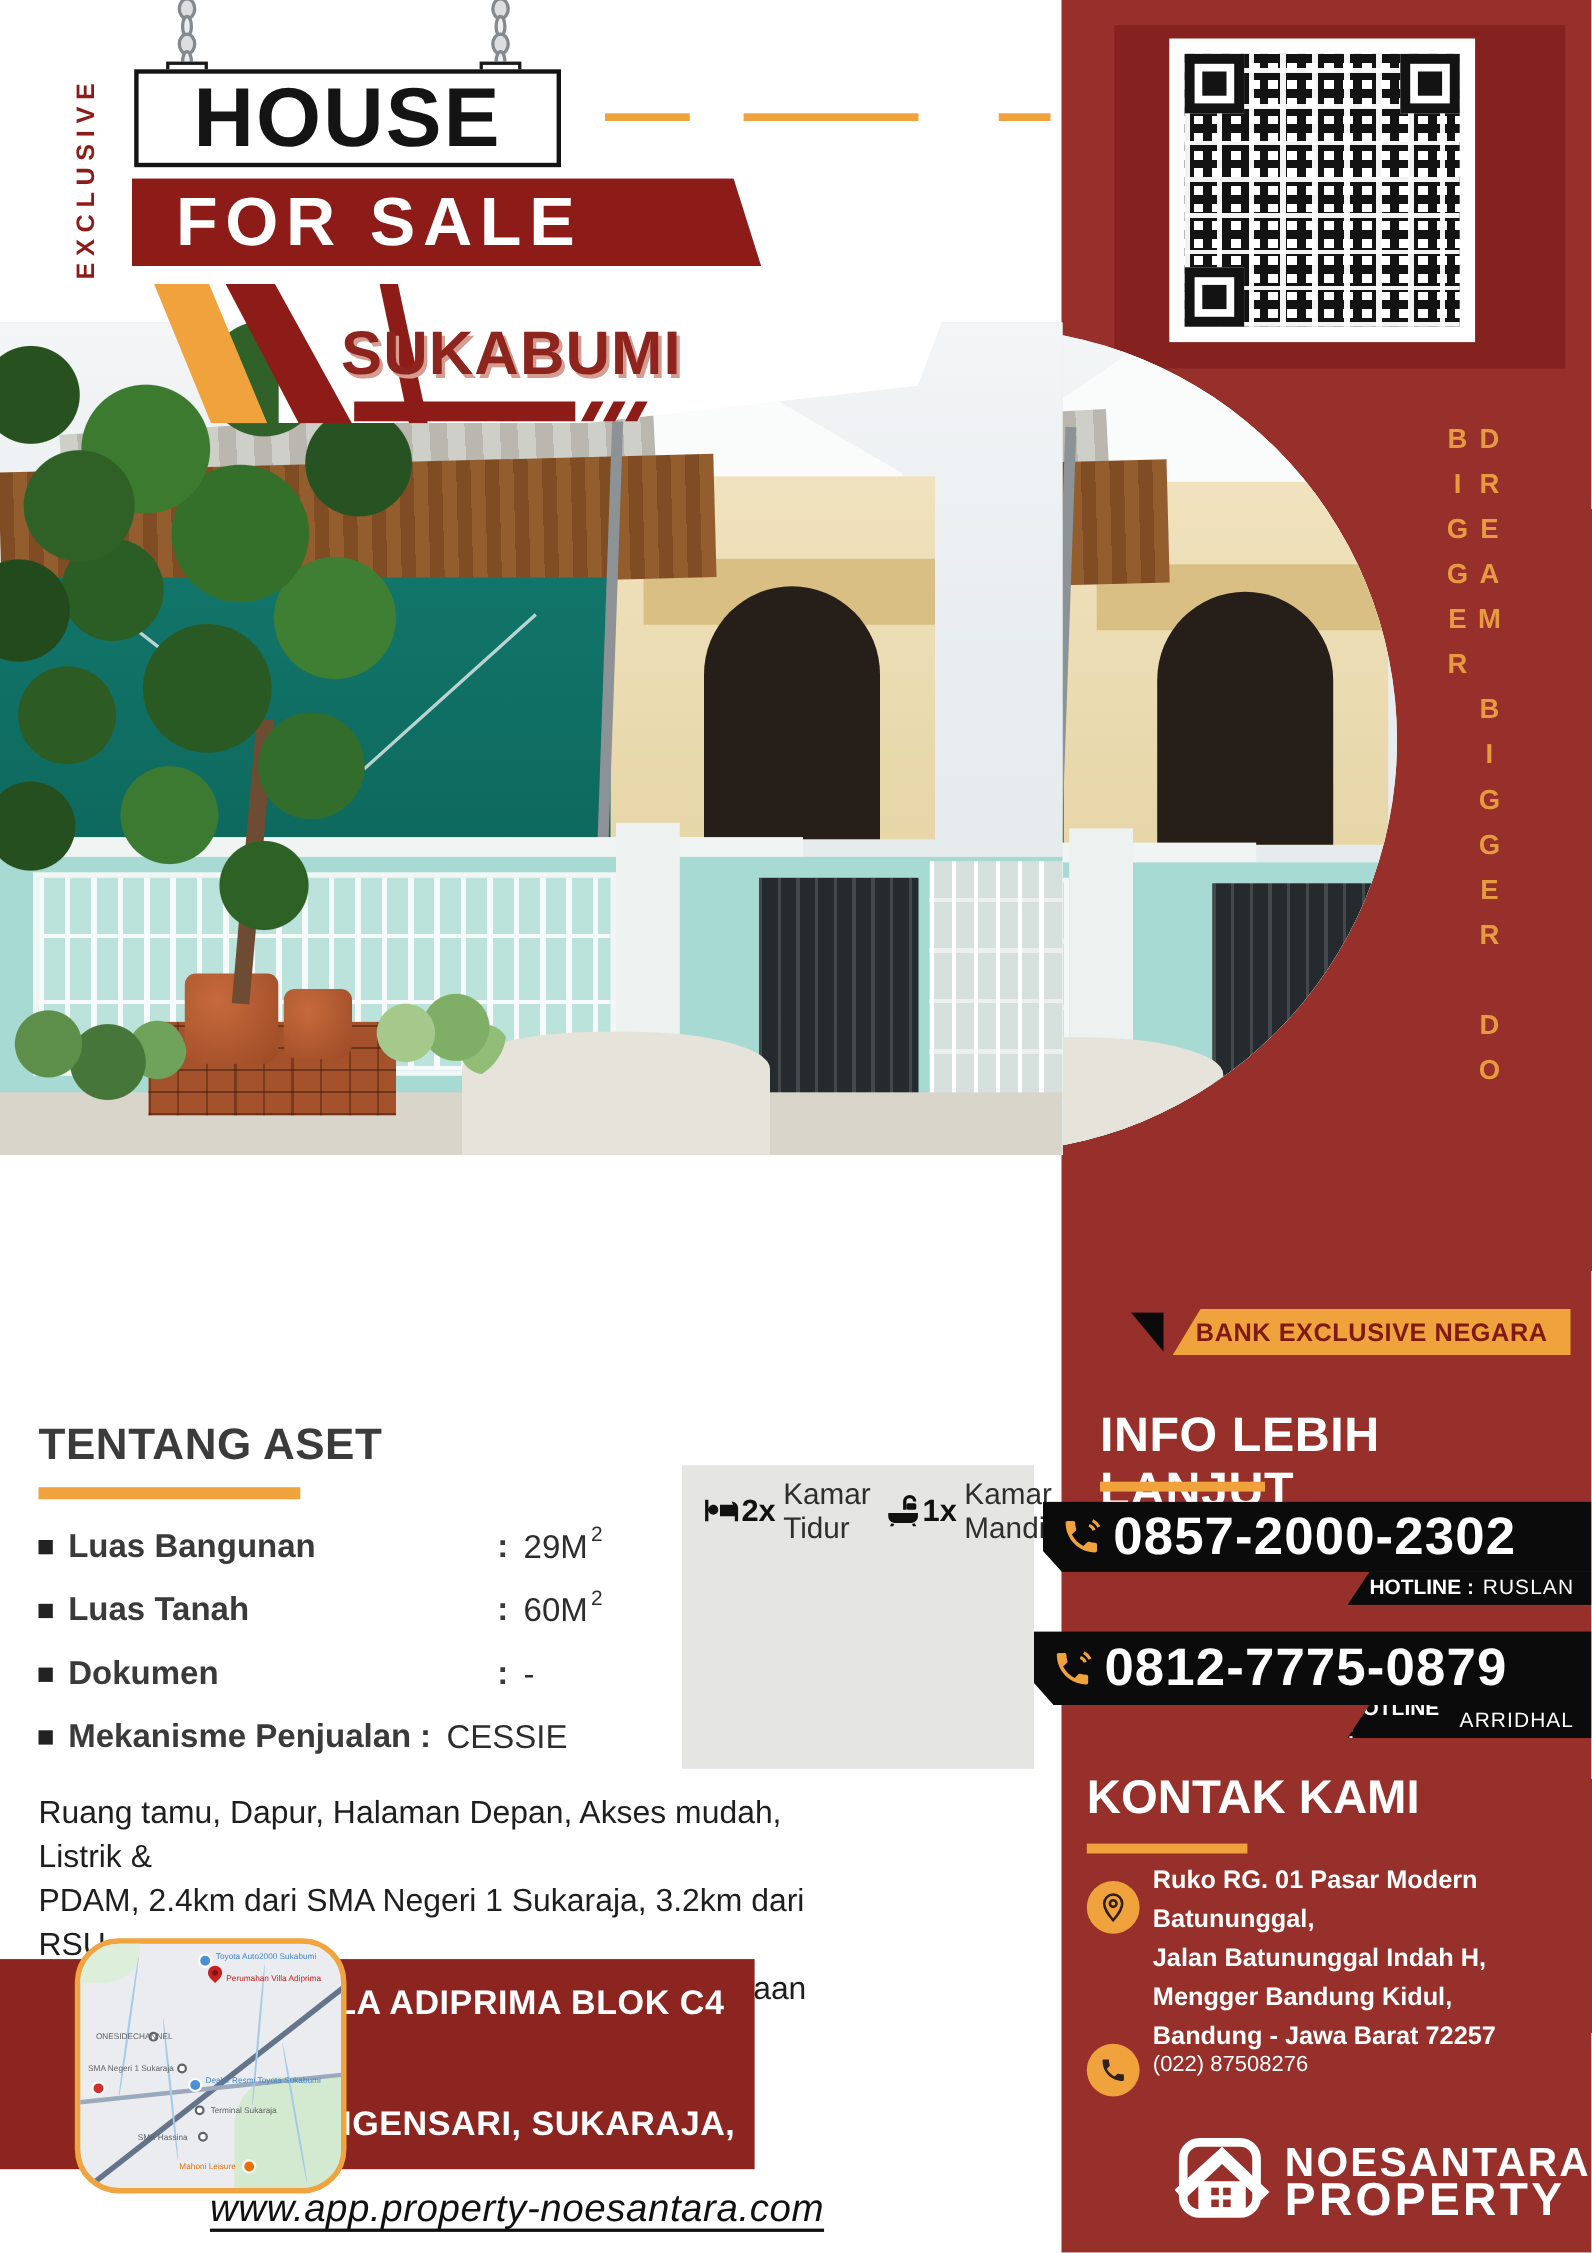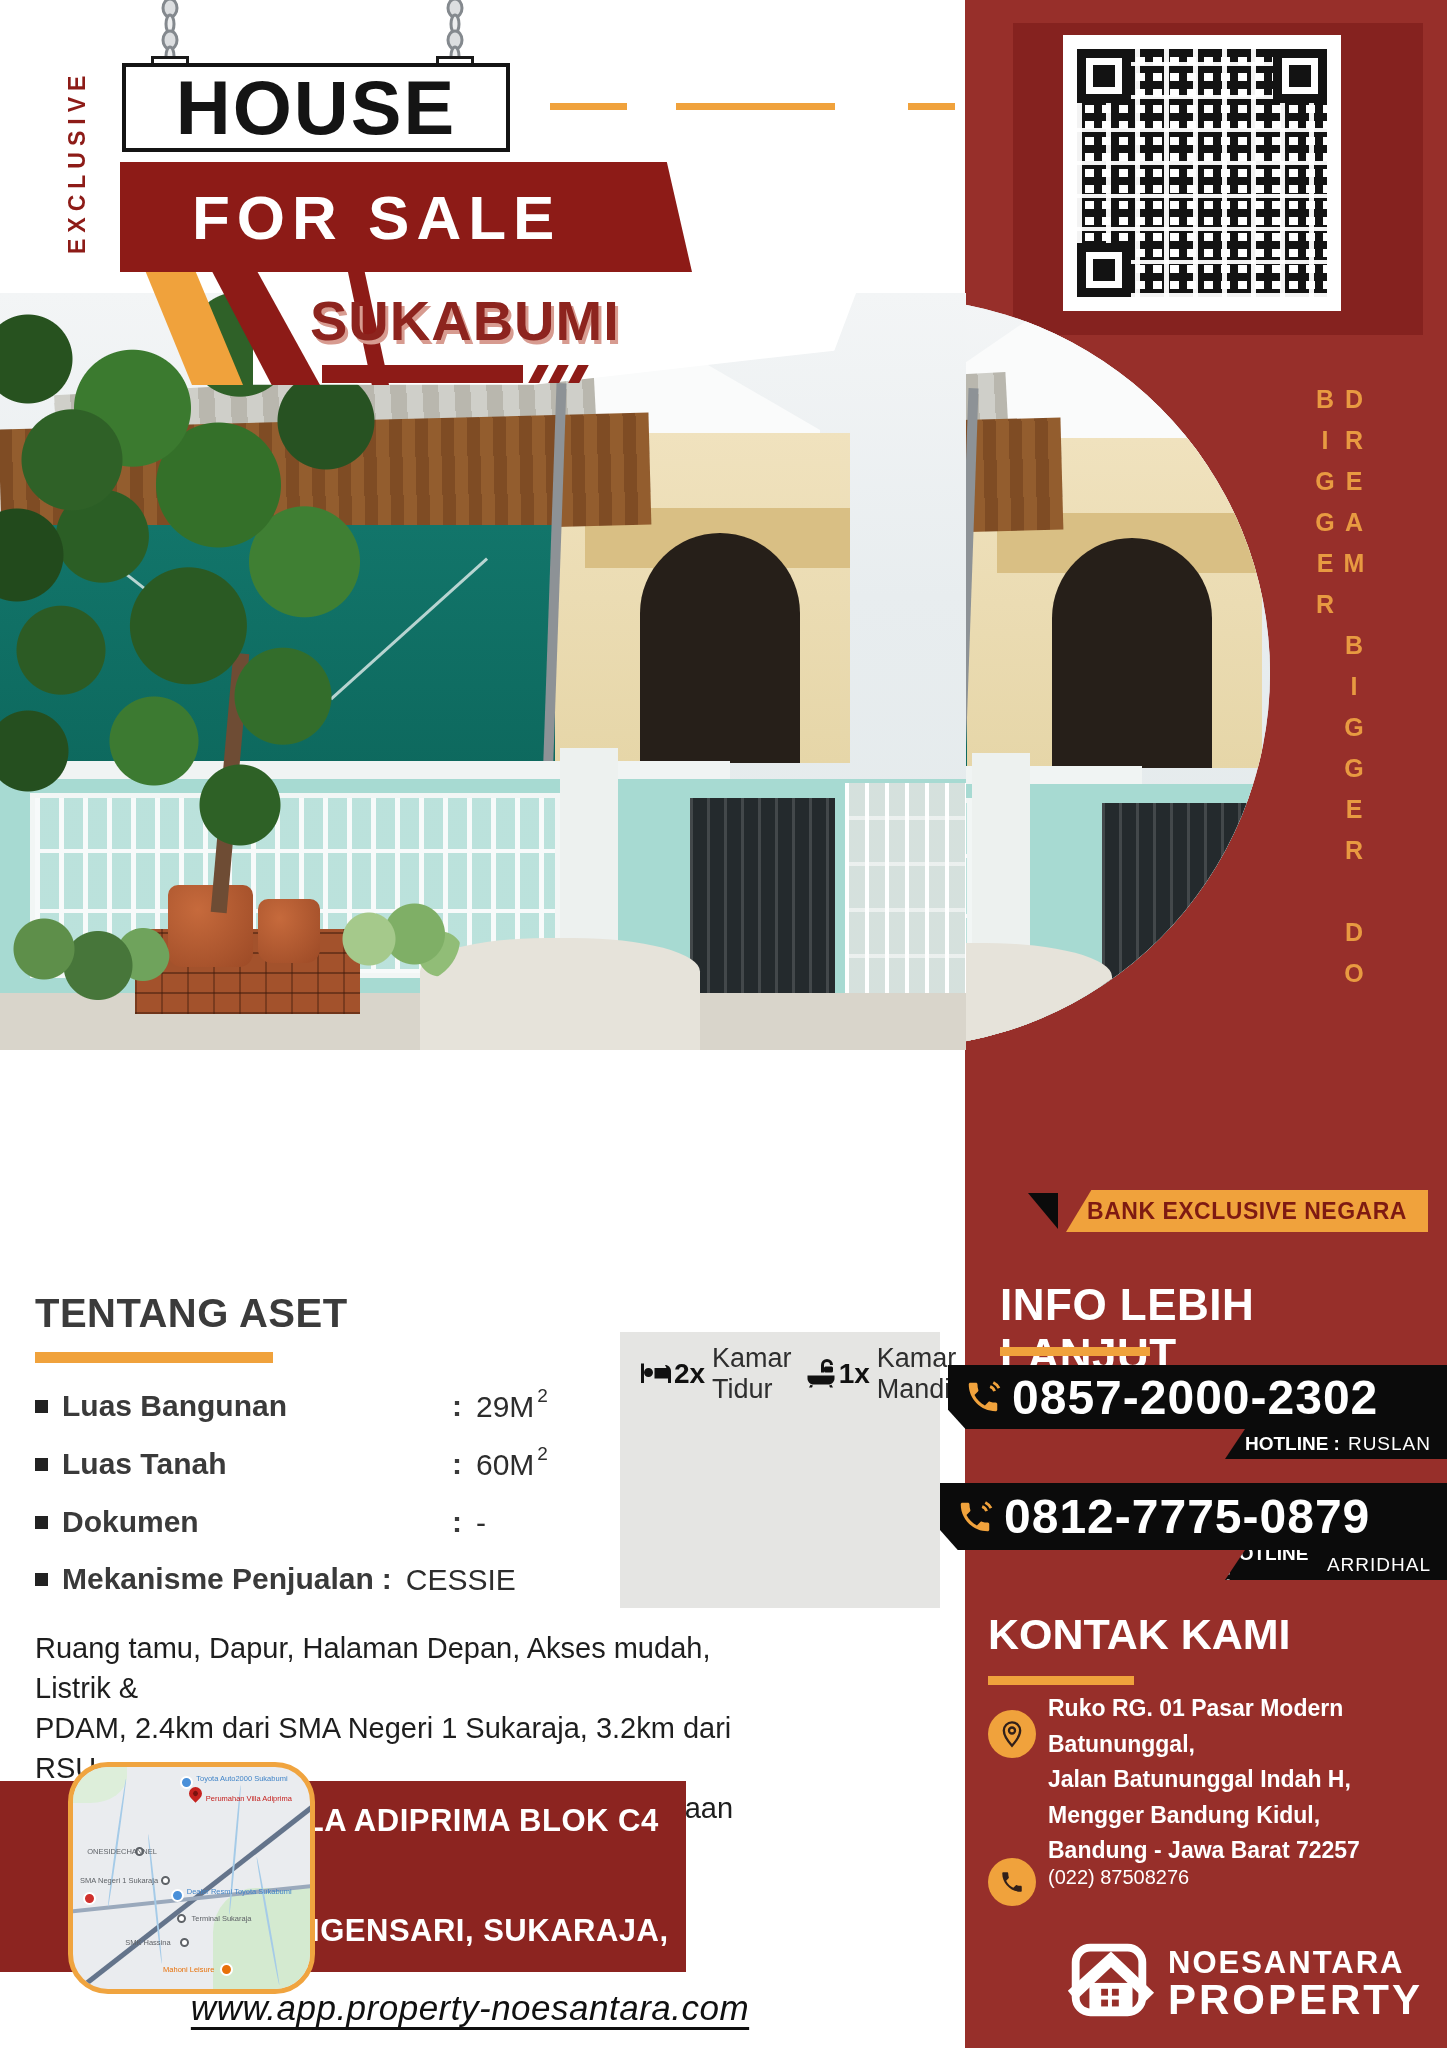--- a/index.html
+++ b/index.html
@@ -89,22 +89,22 @@
     radial-gradient(circle at 35% 45%,#224A1C 0 46px,transparent 47px),
     radial-gradient(circle at 55% 62%,#2C5B24 0 44px,transparent 45px),
     radial-gradient(circle at 40% 80%,#254F1F 0 40px,transparent 41px);}
 
   
   .chain{z-index:6;}
   .tab{width:38px;height:20px;background:#fff;border:3px solid #1A1A1A;z-index:6;}
   .board{left:122px;top:63px;width:388px;height:89px;background:#fff;border:4px solid #141414;z-index:7;
     display:flex;align-items:center;justify-content:center;}
   .board span{font-size:76px;font-weight:900;letter-spacing:2px;color:#141414;}
-  .forsale{left:120px;top:162px;width:572px;height:110px;background:#8D1B17;z-index:7;
-    clip-path:polygon(0 0,95.6% 0,100% 100%,0 100%);display:flex;align-items:center;padding-left:32px;}
+  .forsale{left:120px;top:162px;width:572px;height:80px;background:#8D1B17;z-index:7;
+    clip-path:polygon(0 0,95.6% 0,100% 100%,0 100%);display:flex;align-items:center;}
   .forsale span{font-size:62px;font-weight:900;letter-spacing:7px;color:#fff;padding-left:40px;}
   .exclusive{left:64px;top:64px;width:44px;height:196px;writing-mode:vertical-rl;transform:rotate(180deg);
     font-size:23px;font-weight:800;letter-spacing:6px;color:#8D1B17;z-index:7;text-align:center;}
   .stripe{top:258px;height:127px;z-index:6;}
   .st1{left:140px;width:103px;background:#F0A23C;clip-path:polygon(0 0,48.5% 0,100% 100%,50.5% 100%);}
   .st2{left:205px;width:115px;background:#8D1B17;clip-path:polygon(0 0,39% 0,100% 100%,58% 100%);}
   .st3{left:345px;width:44px;background:#8D1B17;clip-path:polygon(0 0,38% 0,100% 100%,61% 100%);}
   .white-banner{left:253px;top:250px;width:625px;height:136px;background:#fff;z-index:5;
     clip-path:polygon(0 6%,99% 1%,93% 74%,45% 99%,0 99%);}
   .sukabumi{left:310px;top:288px;width:380px;z-index:7;font-size:56px;font-weight:900;letter-spacing:1px;
@@ -179,21 +179,21 @@
   .hot-lab{font-size:19px;font-weight:800;color:#fff;margin-right:8px;}
   .hot-name{font-size:19px;font-weight:400;color:#fff;letter-spacing:1px;}
   .kontak-title{left:988px;top:1610px;font-size:43px;font-weight:900;color:#fff;z-index:4;}
   .kontak-bar{left:988px;top:1676px;width:146px;height:9px;background:#F0A23C;z-index:4;}
   .cicle{width:48px;height:48px;border-radius:50%;background:#F0A23C;display:flex;align-items:center;justify-content:center;z-index:4;}
   .pin-c{left:988px;top:1710px;}
   .tel-c{left:988px;top:1858px;}
   .kaddr{left:1048px;top:1691px;width:340px;font-size:23px;font-weight:700;color:#fff;line-height:35.5px;z-index:4;}
   .kphone{left:1048px;top:1866px;font-size:20px;font-weight:500;color:#fff;z-index:4;}
   .logo-ico{left:1060px;top:1930px;width:98px;height:98px;z-index:4;}
-  .brand1{left:1168px;top:1945px;font-size:31px;font-weight:900;color:#fff;letter-spacing:2px;z-index:4;}
+  .brand1{left:1168px;top:1945px;font-size:37px;font-weight:900;color:#fff;letter-spacing:2px;z-index:4;}
   .brand2{left:1168px;top:1976px;font-size:42px;font-weight:900;color:#fff;letter-spacing:3px;z-index:4;}
 </style>
 </head>
 <body>
 
 <div class="page">
 
   <div class="abs red-panel"></div>
   <div class="abs qr-backdrop"></div>
   <div class="abs qr-box">

